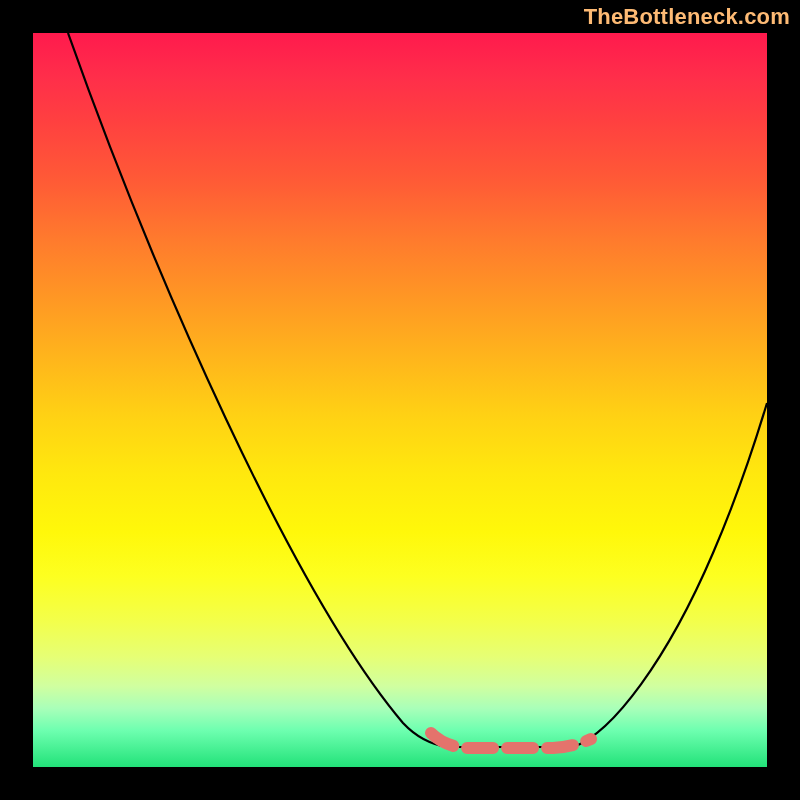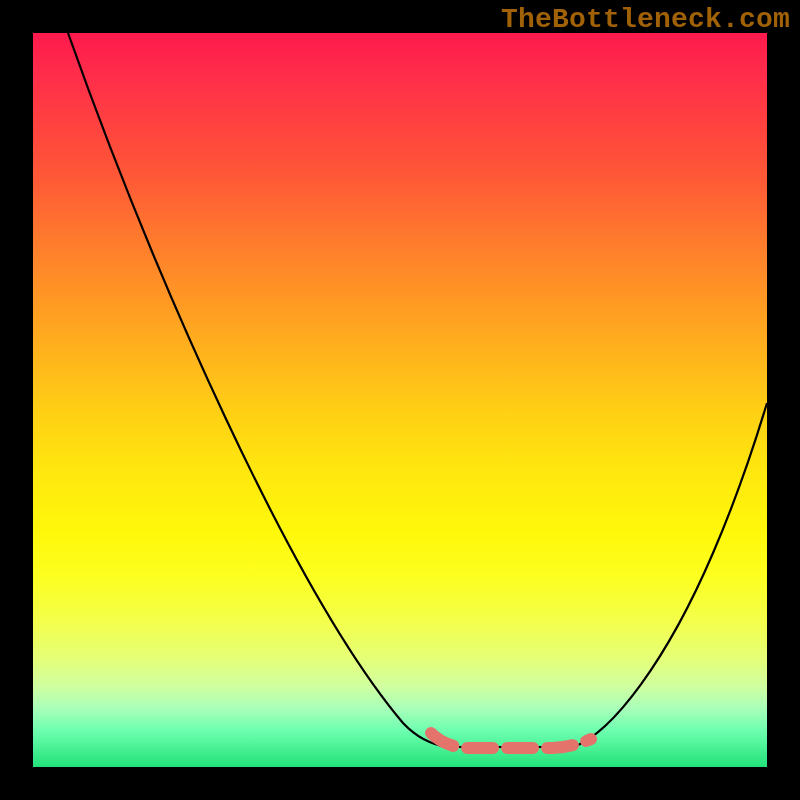--- a/index.html
+++ b/index.html
@@ -57,24 +57,24 @@
     position: absolute;
     left: 0;
     top: 0;
     width: 734px;
     height: 734px;
   }
   .watermark {
     position: absolute;
     top: 4px;
     right: 10px;
-    font-family: Liberation Mono, monospace;
-    font-size: 28px;
+    font-family: Liberation Sans, sans-serif;
+    font-size: 22px;
     font-weight: 600;
-    color: #a16207;
+    color: #fdba74;
     letter-spacing: 0.2px;
     user-select: none;
   }
 </style>
 </head>
 <body>
 <div class="frame">
 
   <div class="plot">
     <div class="gradient"></div>

